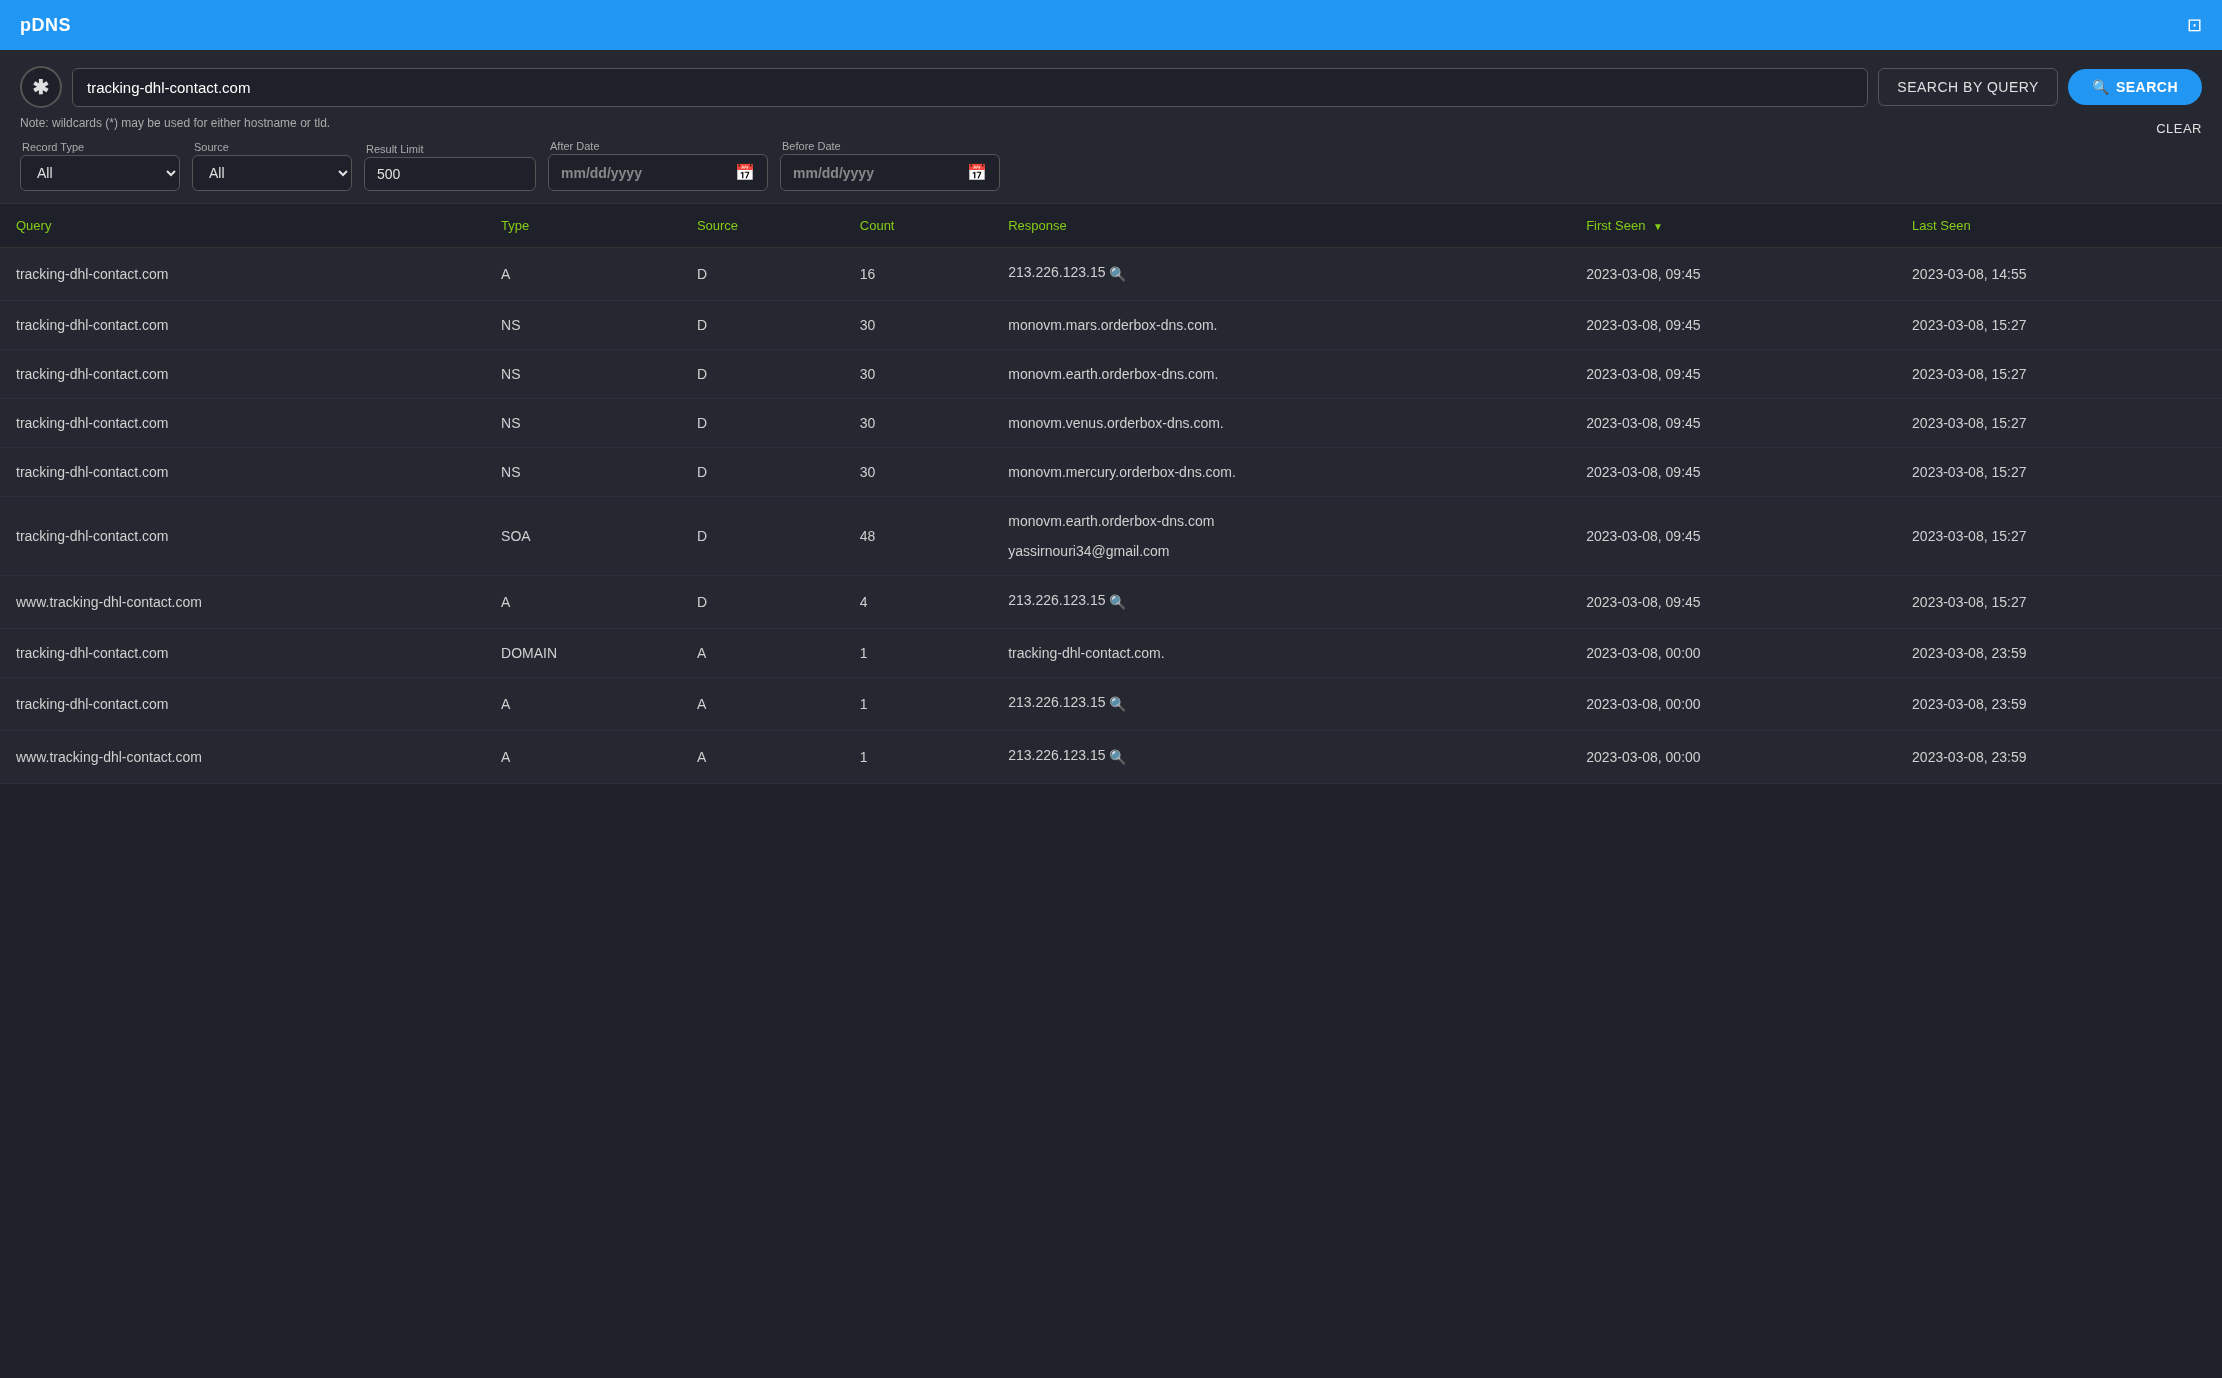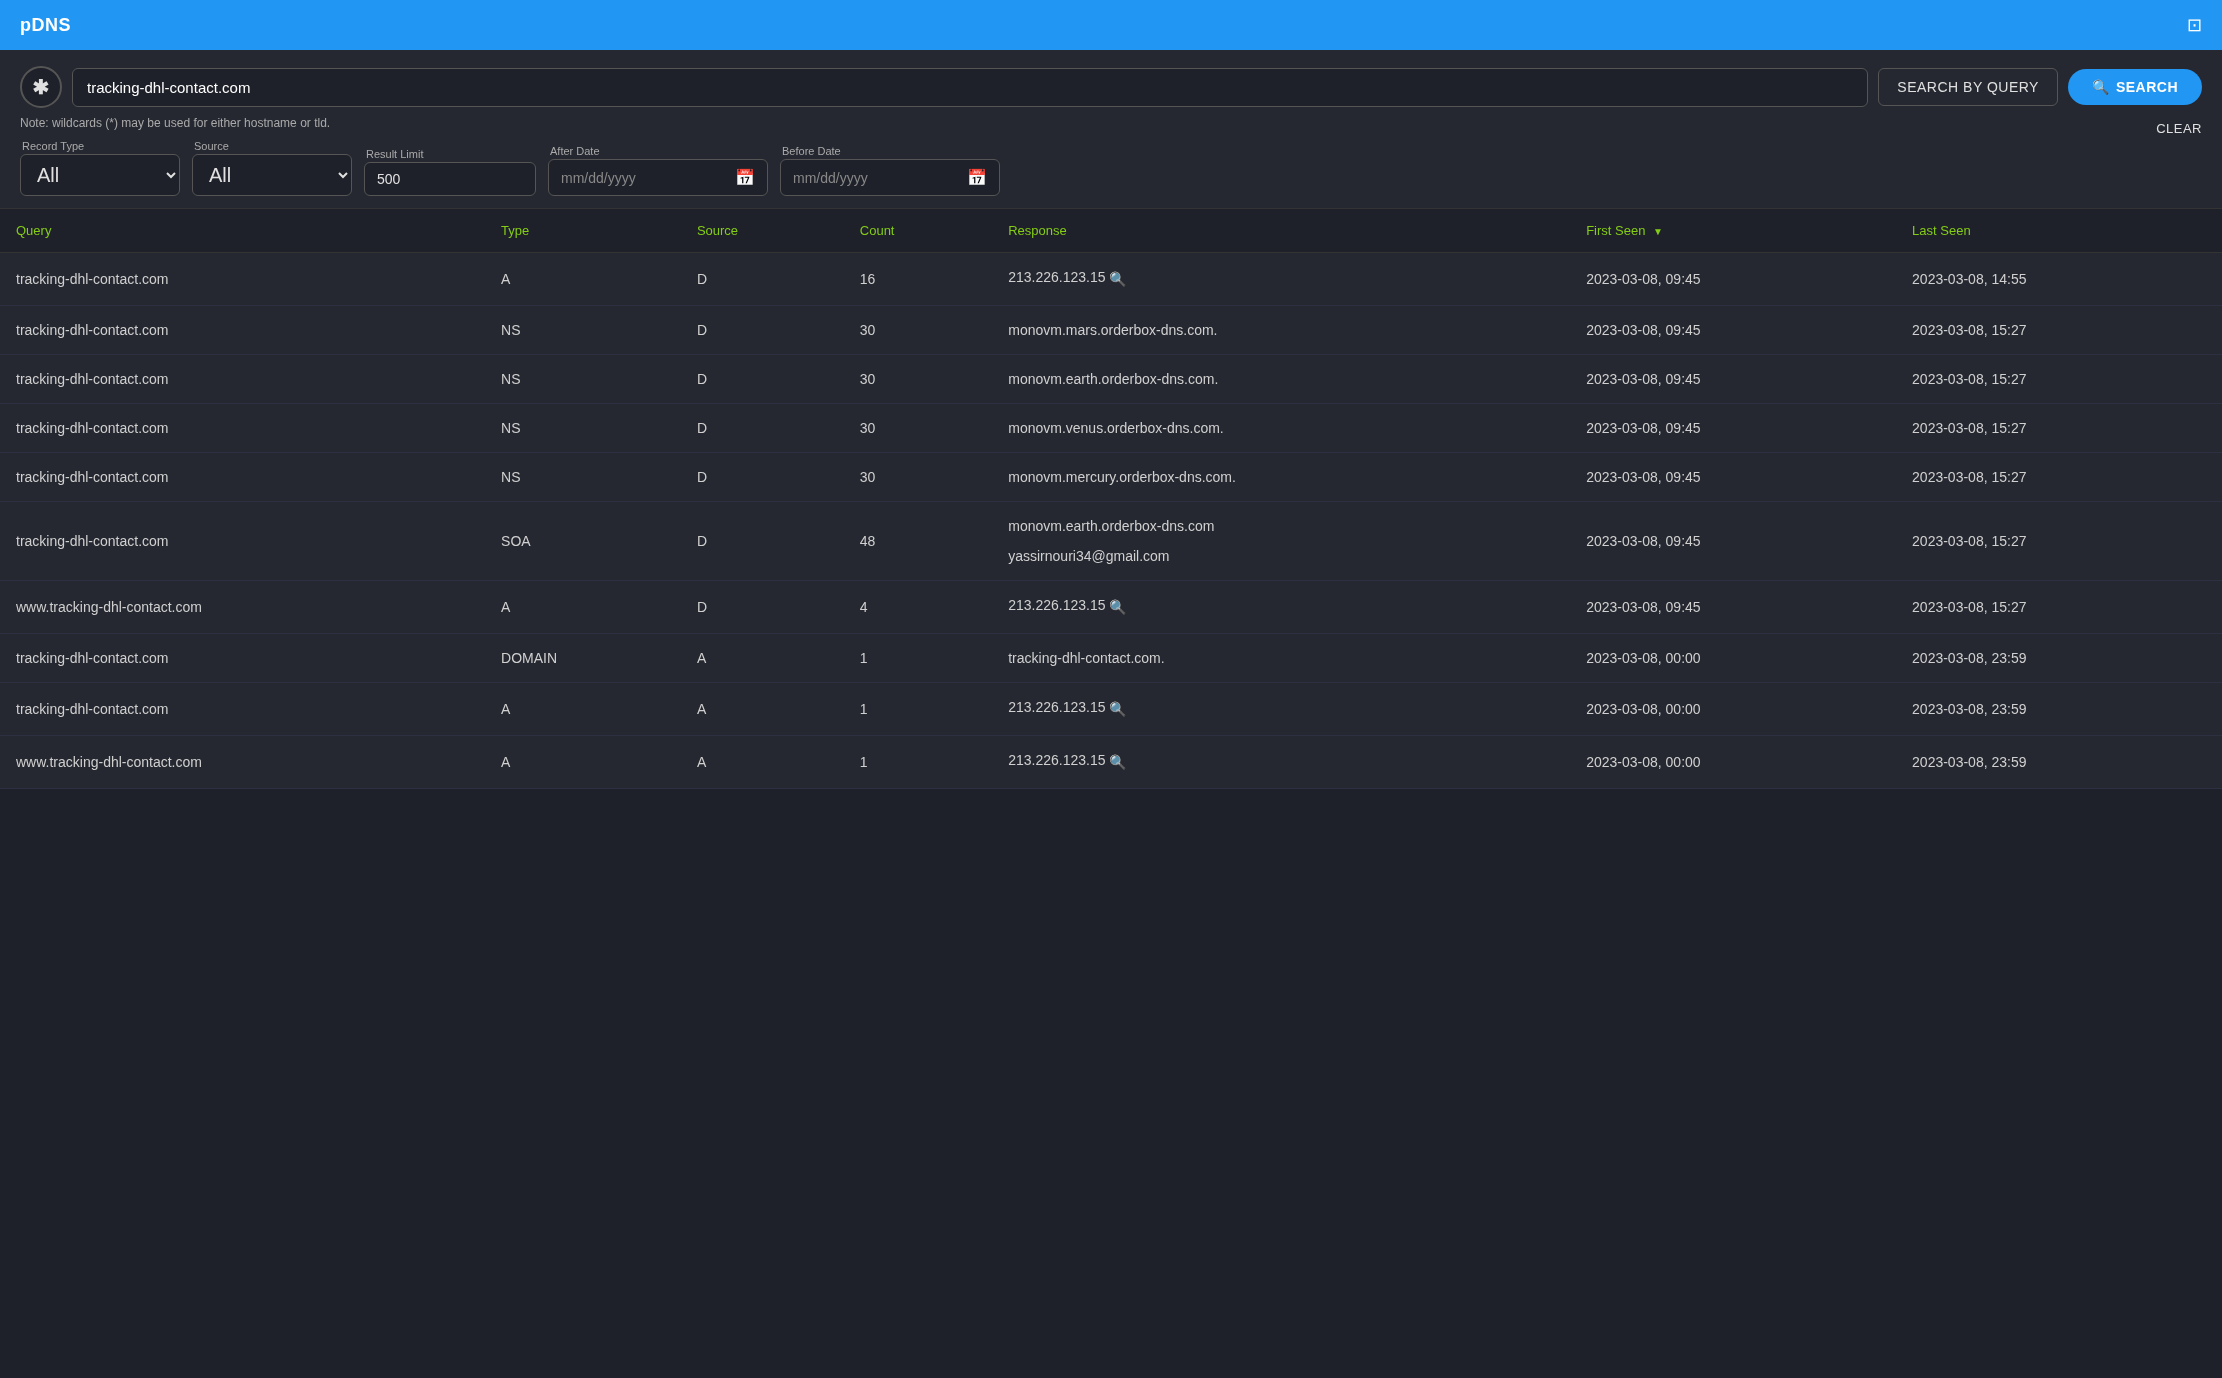--- a/index.html
+++ b/index.html
@@ -128,21 +128,21 @@
       font-size: 11px;
       color: #aaa;
       padding-left: 2px;
     }
     .filter-select {
       background: #1e2129;
       border: 1px solid #555;
       border-radius: 6px;
       color: #e0e0e0;
       padding: 8px 12px;
-      font-size: 20px;
+      font-size: 14px;
       cursor: pointer;
       outline: none;
       min-width: 160px;
     }
     .filter-select-source {
       min-width: 160px;
     }
     .filter-input {
       background: #1e2129;
       border: 1px solid #555;
@@ -159,20 +159,21 @@
       border-radius: 6px;
       color: #888;
       padding: 8px 12px;
       font-size: 14px;
       outline: none;
       width: 220px;
       display: flex;
       align-items: center;
       justify-content: space-between;
       cursor: pointer;
+      font-weight: bold;
     }
     .filter-date-icon {
       color: #aaa;
       font-size: 16px;
     }
 
     
     .note-clear-row {
       display: flex;
       justify-content: flex-end;

